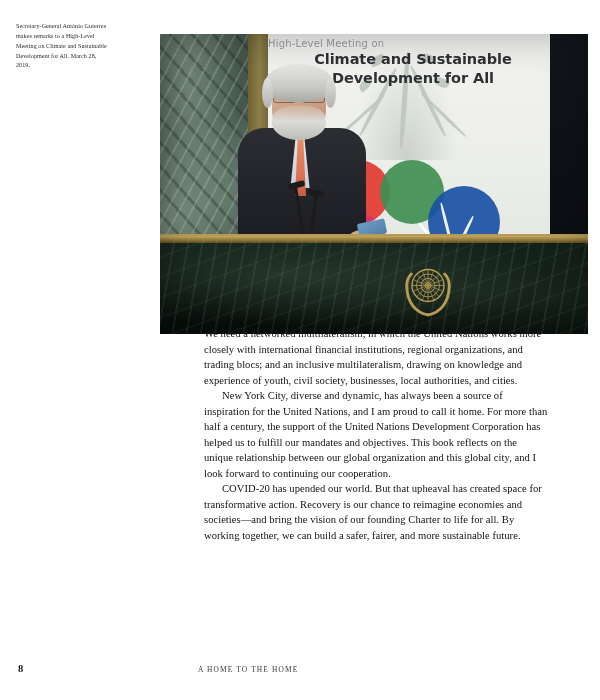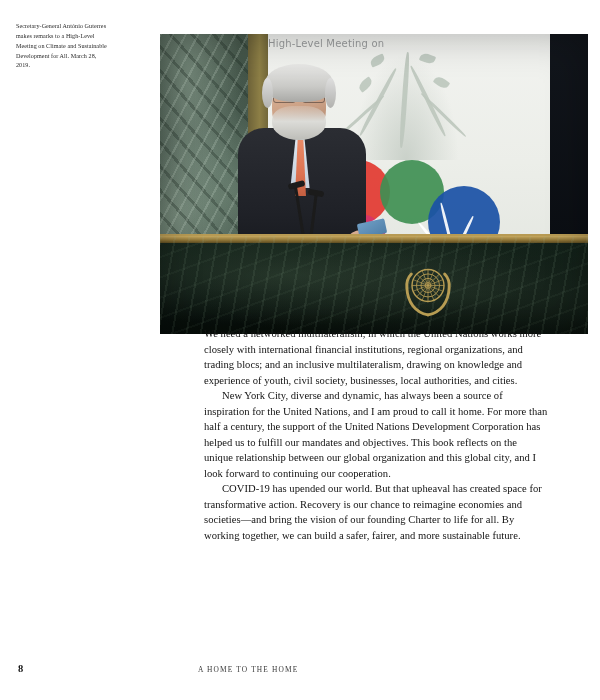--- a/index.html
+++ b/index.html
@@ -365,20 +365,21 @@
           <span class="branch b3"></span>
           <span class="branch b4"></span>
           <span class="branch b5"></span>
           <span class="leaf l1"></span>
           <span class="leaf l2"></span>
           <span class="leaf l3"></span>
           <span class="leaf l4"></span>
         </div>
 
         <div class="banner-title">High-Level Meeting on</div>
+        <div class="banner-headline">Climate and Sustainable Development for All</div>
 
         <span class="circle c-red"></span>
         <span class="circle c-red2"></span>
         <span class="circle c-green"></span>
         <span class="circle c-blue"></span>
         <span class="circle c-pink"></span>
         <span class="circle c-magenta"></span>
 
         <div class="roots">
           <span class="root r1"></span>
@@ -437,19 +438,19 @@
         </svg>
       </div>
 
       <div class="photo-vignette"></div>
     </div>
   </figure>
 
   <div class="body-text">
     <p>We need a networked multilateralism, in which the United Nations works more closely with international financial institutions, regional organizations, and trading blocs; and an inclusive multilateralism, drawing on knowledge and experience of youth, civil society, businesses, local authorities, and cities.</p>
     <p>New York City, diverse and dynamic, has always been a source of inspiration for the United Nations, and I am proud to call it home. For more than half a century, the support of the United Nations Development Corporation has helped us to fulfill our mandates and objectives. This book reflects on the unique relationship between our global organization and this global city, and I look forward to continuing our cooperation.</p>
-    <p>COVID-19 has upended our world. But that upheaval has created space for transformative action. Recovery is our chance to reimagine economies and societies—and bring the vision of our founding Charter to life for all. By working together, we can build a safer, fairer, and more sustainable future.</p>
+    <p>COVID-20 has upended our world. But that upheaval has created space for transformative action. Recovery is our chance to reimagine economies and societies—and bring the vision of our founding Charter to life for all. By working together, we can build a safer, fairer, and more sustainable future.</p>
   </div>
 
   <div class="folio">8</div>
   <div class="running-head">A HOME TO THE HOME</div>
 
 </div>
 
 </body></html>

